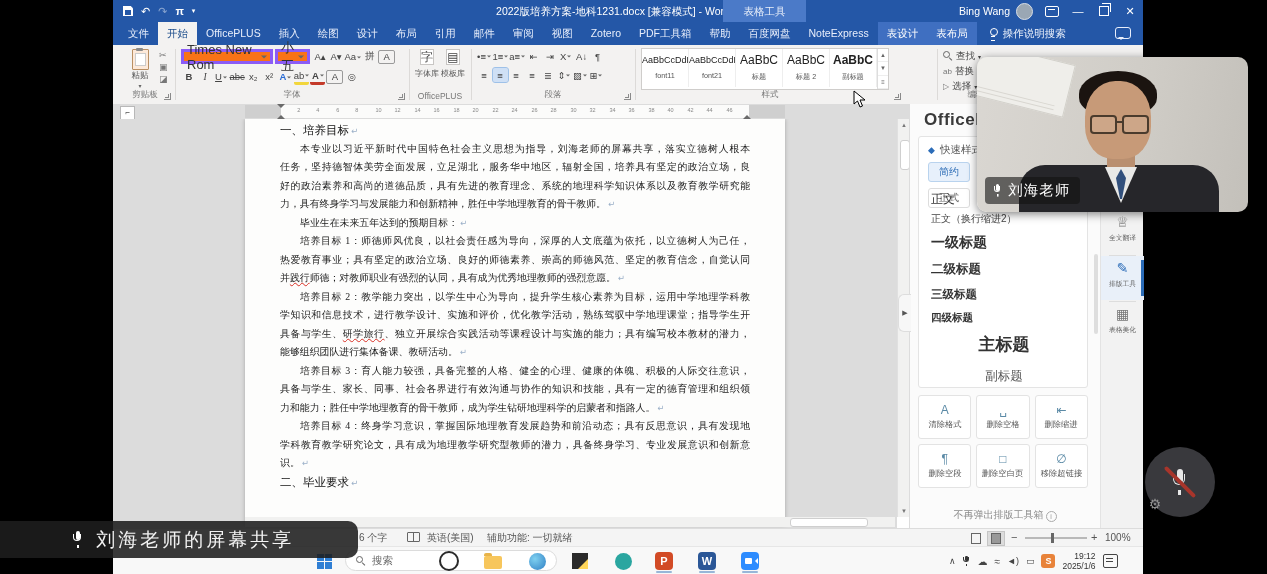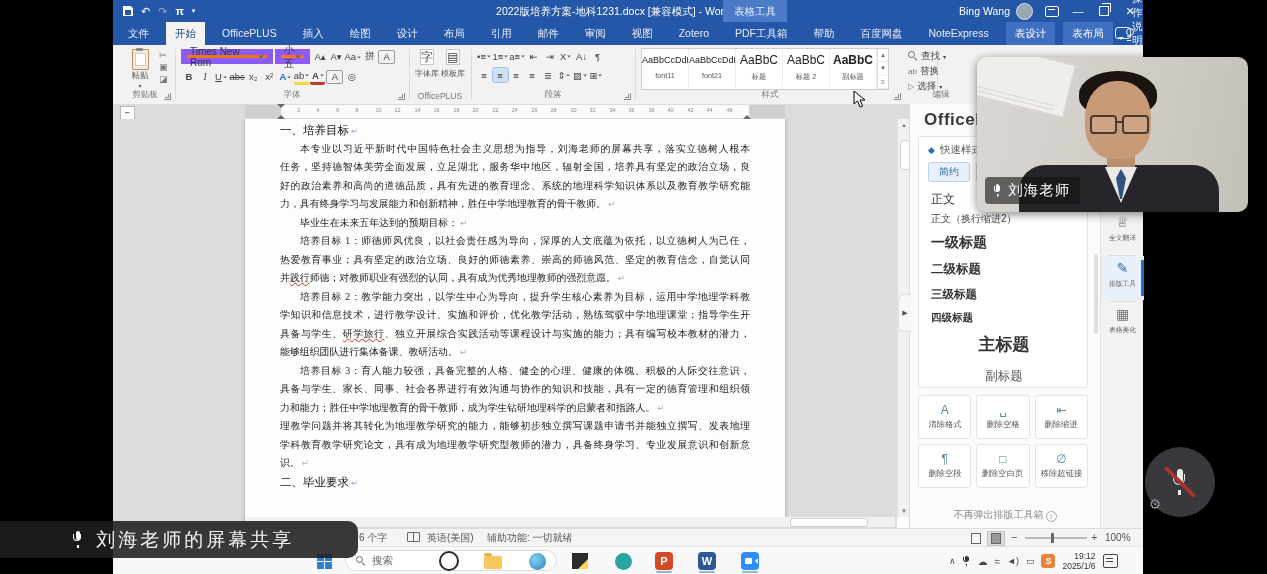--- a/index.html
+++ b/index.html
@@ -7,21 +7,21 @@
        font-family:"Liberation Sans","DejaVu Sans",sans-serif;}
   
   #screen{position:absolute;left:113px;top:0;width:1030px;height:574px;background:#fff;}
   
   #titlebar{position:absolute;left:0;top:0;width:1030px;height:22px;background:#2457a7;color:#fff;}
   #qat{position:absolute;left:10px;top:0;height:22px;display:flex;align-items:center;gap:8px;font-size:11px;}
   .sv{width:10px;height:10px;background:#fff;clip-path:polygon(0 0,78% 0,100% 22%,100% 100%,0 100%);position:relative;}
   .sv::after{content:"";position:absolute;left:2px;top:4px;width:6px;height:5px;background:#2457a7;}
   .dim{opacity:.45;}
   #tb-title{position:absolute;left:260px;width:480px;top:0;height:22px;line-height:22px;text-align:center;font-size:10.5px;color:#fff;white-space:nowrap;}
-  #ctxhead{position:absolute;left:610px;top:0;width:64px;height:22px;background:#4b7ac8;color:#eaf0fa;font-size:10.5px;text-align:center;line-height:22px;}
+  #ctxhead{position:absolute;left:610px;top:0;width:83px;height:22px;background:#4b7ac8;color:#eaf0fa;font-size:10.5px;text-align:center;line-height:22px;}
   #account{position:absolute;left:846px;top:0;height:22px;display:flex;align-items:center;gap:6px;font-size:10.5px;}
   .avatar{width:15px;height:15px;border-radius:50%;background:#9aa7b4;border:1px solid #d6dde6;}
   #winbtns{position:absolute;right:0;top:0;height:22px;display:flex;}
   .wbtn{width:26px;height:22px;display:flex;align-items:center;justify-content:center;font-size:11px;color:#fff;}
   .rst{width:8px;height:8px;border:1.2px solid #fff;position:relative;}
   .rst::before{content:"";position:absolute;left:2px;top:-4px;width:8px;height:8px;border:1.2px solid #fff;border-bottom:none;border-left:none;}
   .ribopt{width:12px;height:9px;border:1.2px solid #fff;border-radius:2px;position:relative;}
   .ribopt::after{content:"";position:absolute;left:2px;top:2px;width:7px;height:1.2px;background:#fff;}
   
   #tabsrow{position:absolute;left:0;top:22px;width:1030px;height:23px;background:#2457a7;display:flex;align-items:stretch;padding-left:6px;box-sizing:border-box;}
@@ -45,21 +45,21 @@
   .rbtn .dd{display:inline-block;width:0;height:0;border:2.6px solid transparent;border-top-color:#666;margin-left:1px;transform:translateY(1.5px);}
   .rbtn.b{font-weight:bold;}
   .rbtn.i{font-style:italic;font-family:"Liberation Serif",serif;}
   .rbtn.u{text-decoration:underline;}
   .rbtn.st{text-decoration:line-through;}
   .rbtn.fx{color:#2a6cd4;font-weight:bold;}
   .rbtn.hl{border-bottom:3.5px solid #f2d63c;line-height:9px;}
   .rbtn.fc{border-bottom:3.5px solid #c43a2a;line-height:9px;font-weight:bold;}
   .rbtn.cs{border:1px solid #9a9a9a;height:12px;}
   .rbtn.on{background:#cfe0f5;outline:1px solid #9ec1e8;}
-  .combo{display:inline-flex;align-items:center;justify-content:space-between;background:#f97316;border:6px solid #8b5cf6;height:15px;font-size:10px;color:#333;padding:0 3px;box-sizing:border-box;}
+  .combo{display:inline-flex;align-items:center;justify-content:space-between;background:#f97316;border:3px solid #8b5cf6;height:15px;font-size:13px;color:#333;padding:0 3px;box-sizing:border-box;}
   .combo .dd{width:0;height:0;border:3px solid transparent;border-top-color:#666;transform:translateY(1.5px);}
   .pastebox{position:absolute;left:6px;top:4px;width:34px;height:40px;text-align:center;}
   .clipicon{width:15px;height:19px;background:#fde9d9;border:1px solid #b98f63;margin:0 auto;position:relative;border-radius:1px;}
   .clipicon::before{content:"";position:absolute;left:3px;top:-2px;width:7px;height:3px;background:#8a8a8a;border-radius:1px;}
   .clipicon::after{content:"";position:absolute;left:2px;top:3px;width:9px;height:11px;background:#fff;border:1px solid #ccc;}
   .minicol{position:absolute;left:42px;top:5px;display:flex;flex-direction:column;gap:2px;font-size:9px;color:#777;}
   .bigbtn{display:inline-block;width:26px;text-align:center;vertical-align:top;}
   .bigbtn .bicon{width:20px;height:20px;margin:2px auto 1px;border:1px solid #c8c6c4;background:#fff;font-size:12px;line-height:20px;color:#444;}
   .bigbtn .blab{font-size:8px;color:#555;white-space:nowrap;transform:scale(.9);}
   
@@ -98,21 +98,21 @@
   .sarrow{position:absolute;left:0;width:12px;height:12px;font-size:6px;color:#777;text-align:center;line-height:12px;}
   #vthumb{position:absolute;left:2px;top:21px;width:8px;height:28px;background:#fff;border:1px solid #cfcfcf;border-radius:3px;}
   #hscroll{position:absolute;left:132px;top:517px;width:650px;height:10px;background:#f1f1f0;}
   #hthumb{position:absolute;left:545px;top:1px;width:76px;height:7px;background:#fff;border:1px solid #cfcfcf;border-radius:3px;}
   
   #panel{position:absolute;left:796px;top:104px;width:191px;height:424px;background:#fbfbfb;border-left:1px solid #dcdcdc;box-sizing:border-box;}
   #paneltitle{position:absolute;left:14px;top:6px;font-size:17px;font-weight:700;color:#3a3a3a;letter-spacing:.5px;}
   #pcard{position:absolute;left:8px;top:32px;width:170px;height:252px;background:#fff;border:1px solid #e4e4e4;border-radius:3px;box-sizing:border-box;}
   #qsrow{position:absolute;left:9px;top:6px;display:flex;align-items:center;gap:5px;font-size:10.5px;color:#555;}
   .diamond{color:#2b6cb8;font-size:9px;}
-  #pilltabs{position:absolute;left:9px;top:25px;display:flex;gap:6px;}
+  #pilltabs{position:absolute;left:9px;top:25px;display:flex;gap:6px;flex-direction:column;}
   .pill{font-size:10px;color:#666;padding:2px 10px;border:1px solid #ddd;border-radius:3px;background:#fff;}
   .pill.on{background:#e7f0fb;border-color:#b9d3ee;color:#2c6cb5;}
   #pitems{position:absolute;left:12px;top:52px;width:146px;}
   .pitem{color:#333;white-space:nowrap;overflow:hidden;}
   .s-body{font-size:12px;line-height:20px;}
   .s-body2{font-size:10px;line-height:20px;color:#444;}
   .s-h1{font-size:14px;font-weight:700;line-height:27px;}
   .s-h2{font-size:12.5px;font-weight:700;line-height:26px;}
   .s-h3{font-size:11.5px;font-weight:600;line-height:24px;}
   .s-h4{font-size:10.5px;font-weight:600;line-height:22px;}
@@ -221,21 +221,21 @@
         </div>
       <div class="wbtn">—</div>
       <div class="wbtn">
           <span class="rst"></span>
         </div>
       <div class="wbtn">✕</div>
     </div>
   </div>
 
   <div id="tabsrow">
-    <span style="display:flex;gap:8px;">
+    <span style="display:flex;">
         <div class="tab file">文件</div>
         <div class="tab active">开始</div>
         <div class="tab">OfficePLUS</div>
         <div class="tab">插入</div>
         <div class="tab">绘图</div>
         <div class="tab">设计</div>
         <div class="tab">布局</div>
         <div class="tab">引用</div>
         <div class="tab">邮件</div>
         <div class="tab">审阅</div>
@@ -377,21 +377,21 @@
             <div>▲</div>
             <div>▼</div>
             <div>≡</div>
           </span>
       </div>
       <div class="glabel">样式</div>
       <div class="launch"></div>
     </div>
     <div class="gdiv" style="left:824px;"></div>
 
-    <div class="grp" style="left:793px;width:70px;text-decoration:underline;">
+    <div class="grp" style="left:828px;width:70px;text-decoration:underline;">
       <div style="position:absolute;left:2px;top:3px;">
         <div class="editrow">
             <span class="mag"></span>
             <span>查找</span>
             <span style="font-size:6px;">▾</span>
           </div>
         <div class="editrow">
             <span style="font-size:8px;color:#777;">ab</span>
             <span>替换</span>
           </div>
@@ -428,21 +428,21 @@
           <div class="dl din dj"><span>培养目标 1：师德师风优良，以社会责任感为导向，深厚的人文底蕴为依托，以立德树人为己任，</span></div>
           <div class="dl dj"><span>热爱教育事业；具有坚定的政治立场、良好的师德素养、崇高的师德风范、坚定的教育信念，自觉认同</span></div>
           <div class="dl"><span>并</span><span class="sq">践行</span><span>师德；对教师职业有强烈的认同，具有成为优秀地理教师的强烈意愿。</span><span class="pm">↵</span></div>
           <div class="dl din dj"><span>培养目标 2：教学能力突出，以学生中心为导向，提升学生核心素养为目标，运用中学地理学科教</span></div>
           <div class="dl dj"><span>学知识和信息技术，进行教学设计、实施和评价，优化教学活动，熟练驾驭中学地理课堂；指导学生开</span></div>
           <div class="dl dj"><span>具备与学生、</span><span class="sq">研学旅行</span><span>、独立开展综合实践活动等课程设计与实施的能力；具有编写校本教材的潜力，</span></div>
           <div class="dl"><span>能够组织团队进行集体备课、教研活动。</span><span class="pm">↵</span></div>
           <div class="dl din dj"><span>培养目标 3：育人能力较强，具备完整的人格、健全的心理、健康的体魄、积极的人际交往意识，</span></div>
           <div class="dl dj"><span>具备与学生、家长、同事、社会各界进行有效沟通与协作的知识和技能，具有一定的德育管理和组织领</span></div>
           <div class="dl"><span>力和能力；胜任中学地理教育的骨干教师，成为学生钻研地理科学的启蒙者和指路人。</span><span class="pm">↵</span></div>
-          <div class="dl dj"><span>理教学问题并将其转化为地理教学研究的能力，能够初步独立撰写课题申请书并能独立撰写、发表地理</span></div>
+          <div class="dl din dj"><span>培养目标 4：终身学习意识，掌握国际地理教育发展趋势和前沿动态；具有反思意识，具有发现地</span></div>
           <div class="dl dj"><span>学科教育教学研究论文，具有成为地理教学研究型教师的潜力，具备终身学习、专业发展意识和创新意</span></div>
           <div class="dl"><span>识。</span><span class="pm">↵</span></div>
           <div class="dl dh"><span>二、毕业要求</span><span class="pm">↵</span></div>
         </div>
     </div>
   </div>
   <div id="vscroll">
     <span class="sarrow" style="top:0;">▲</span>
     <div id="vthumb"></div>
     <span class="sarrow" style="bottom:0;">▼</span>

